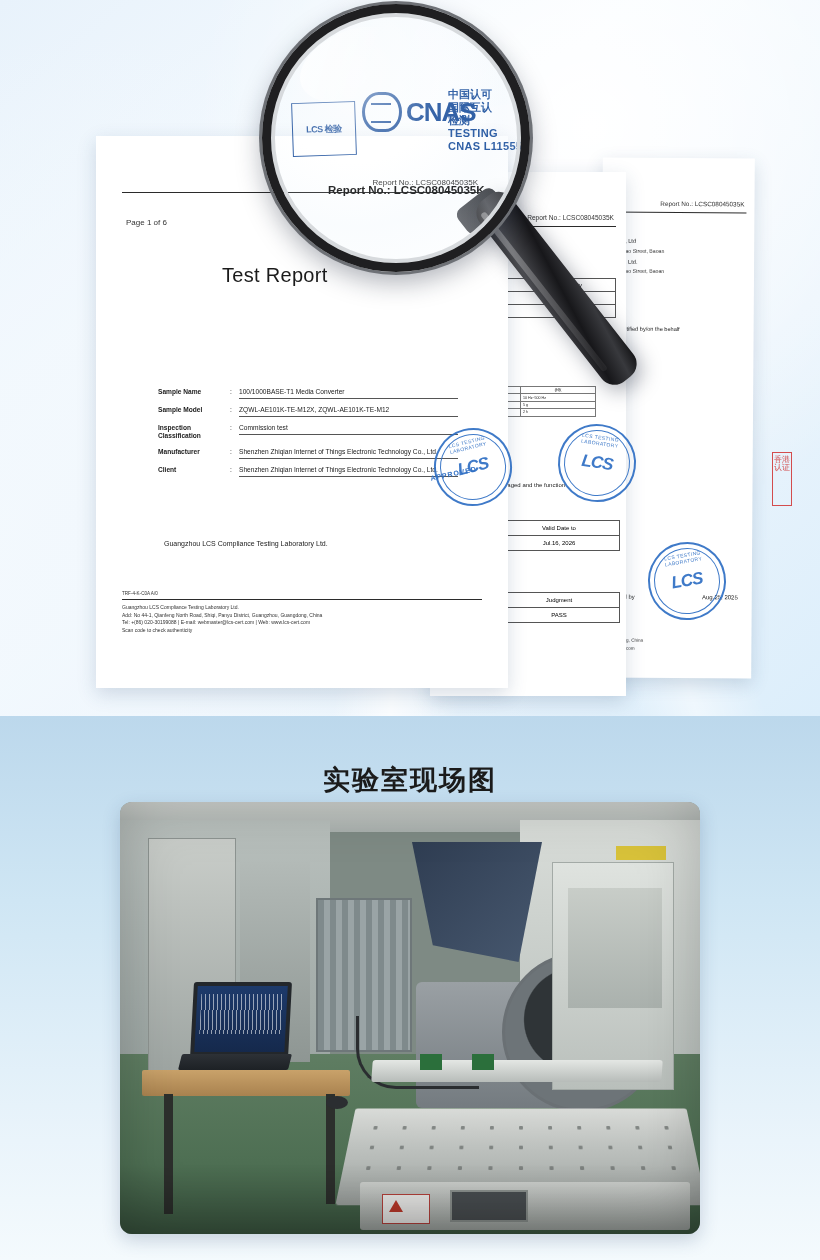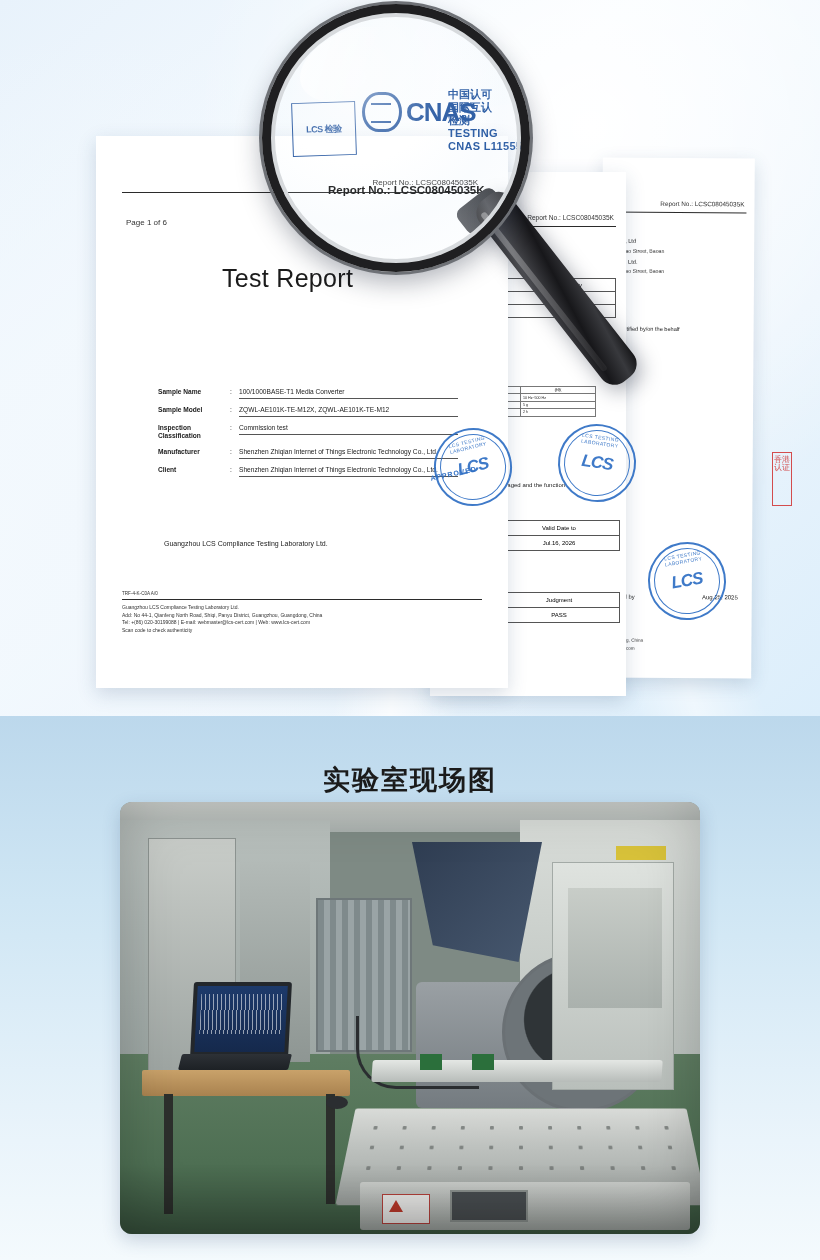--- a/index.html
+++ b/index.html
@@ -79,21 +79,21 @@
     font-size: 8px; color: #333; margin-top: 40px;
   }
   .f-head-right {
     position: absolute;
     right: 30px; top: 42px;
     font-size: 8px; color: #333;
   }
   .f-title {
     position: absolute;
     left: 126px; top: 128px;
-    font-size: 25px; color: #1b1b1b;
+    font-size: 20px; color: #1b1b1b;
     letter-spacing: .3px;
   }
   .f-fields {
     position: absolute;
     left: 62px; top: 252px;
     width: 300px;
     font-size: 6.6px;
     color: #1b1b1b;
   }
   .f-row {

